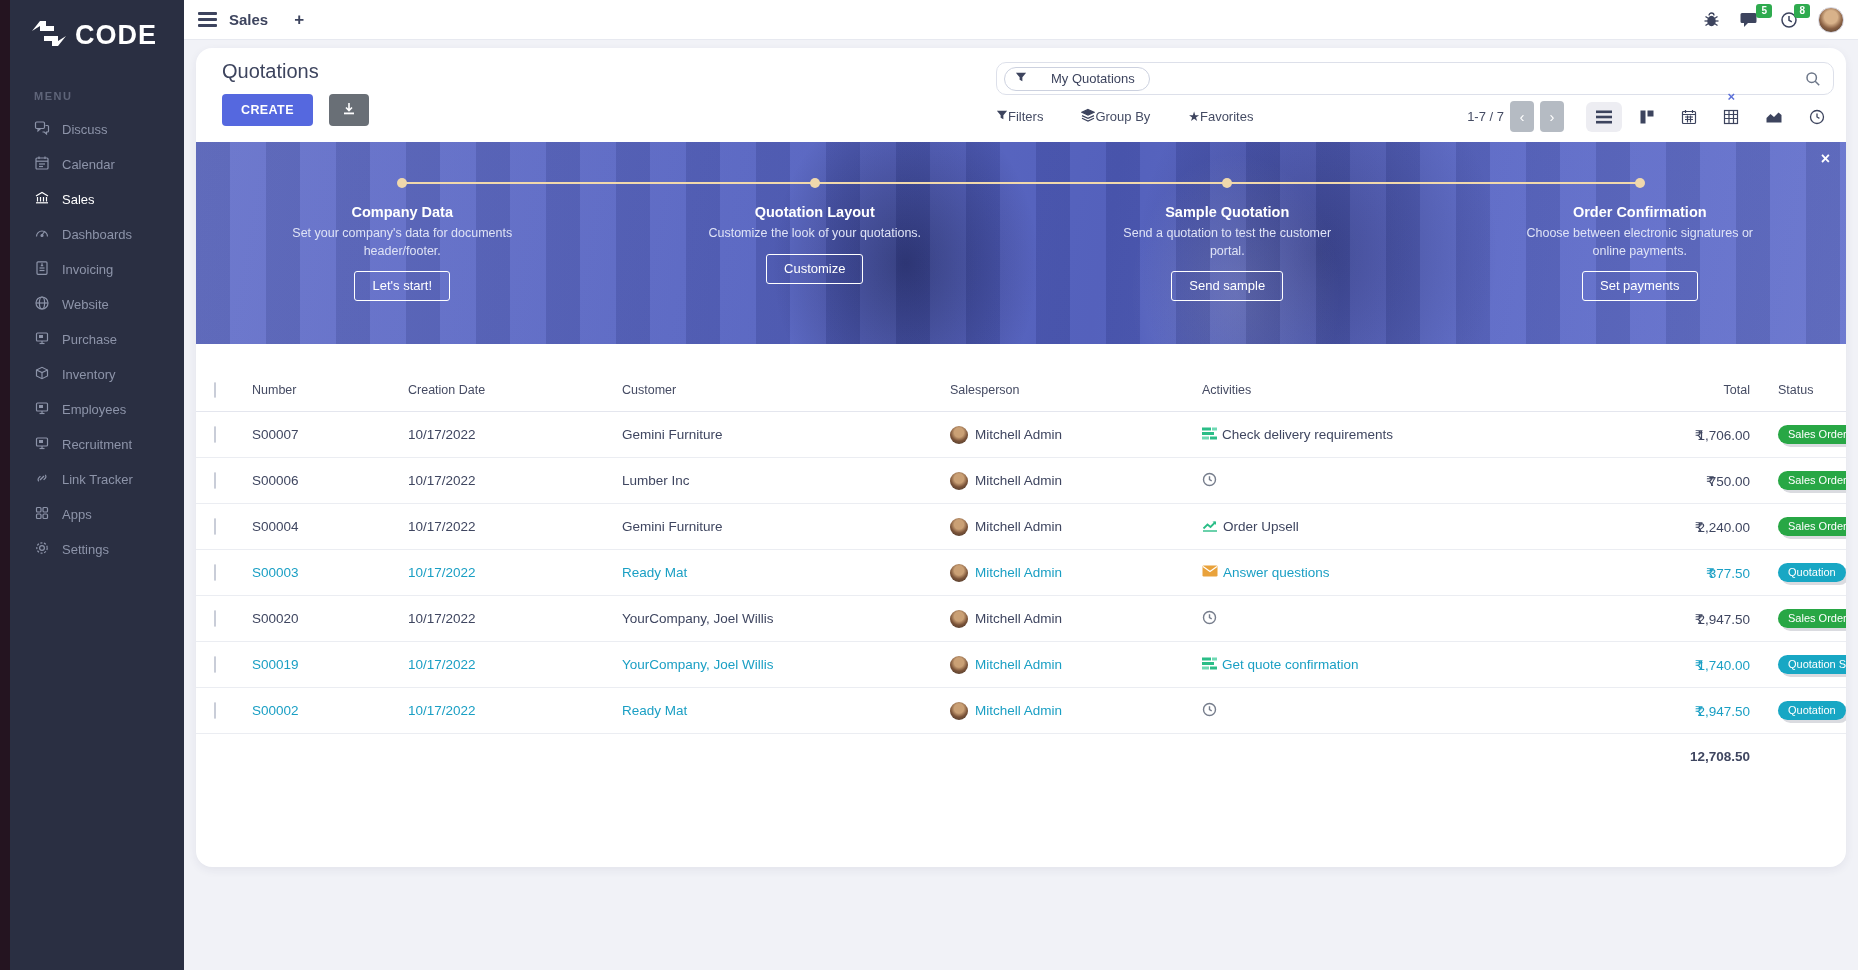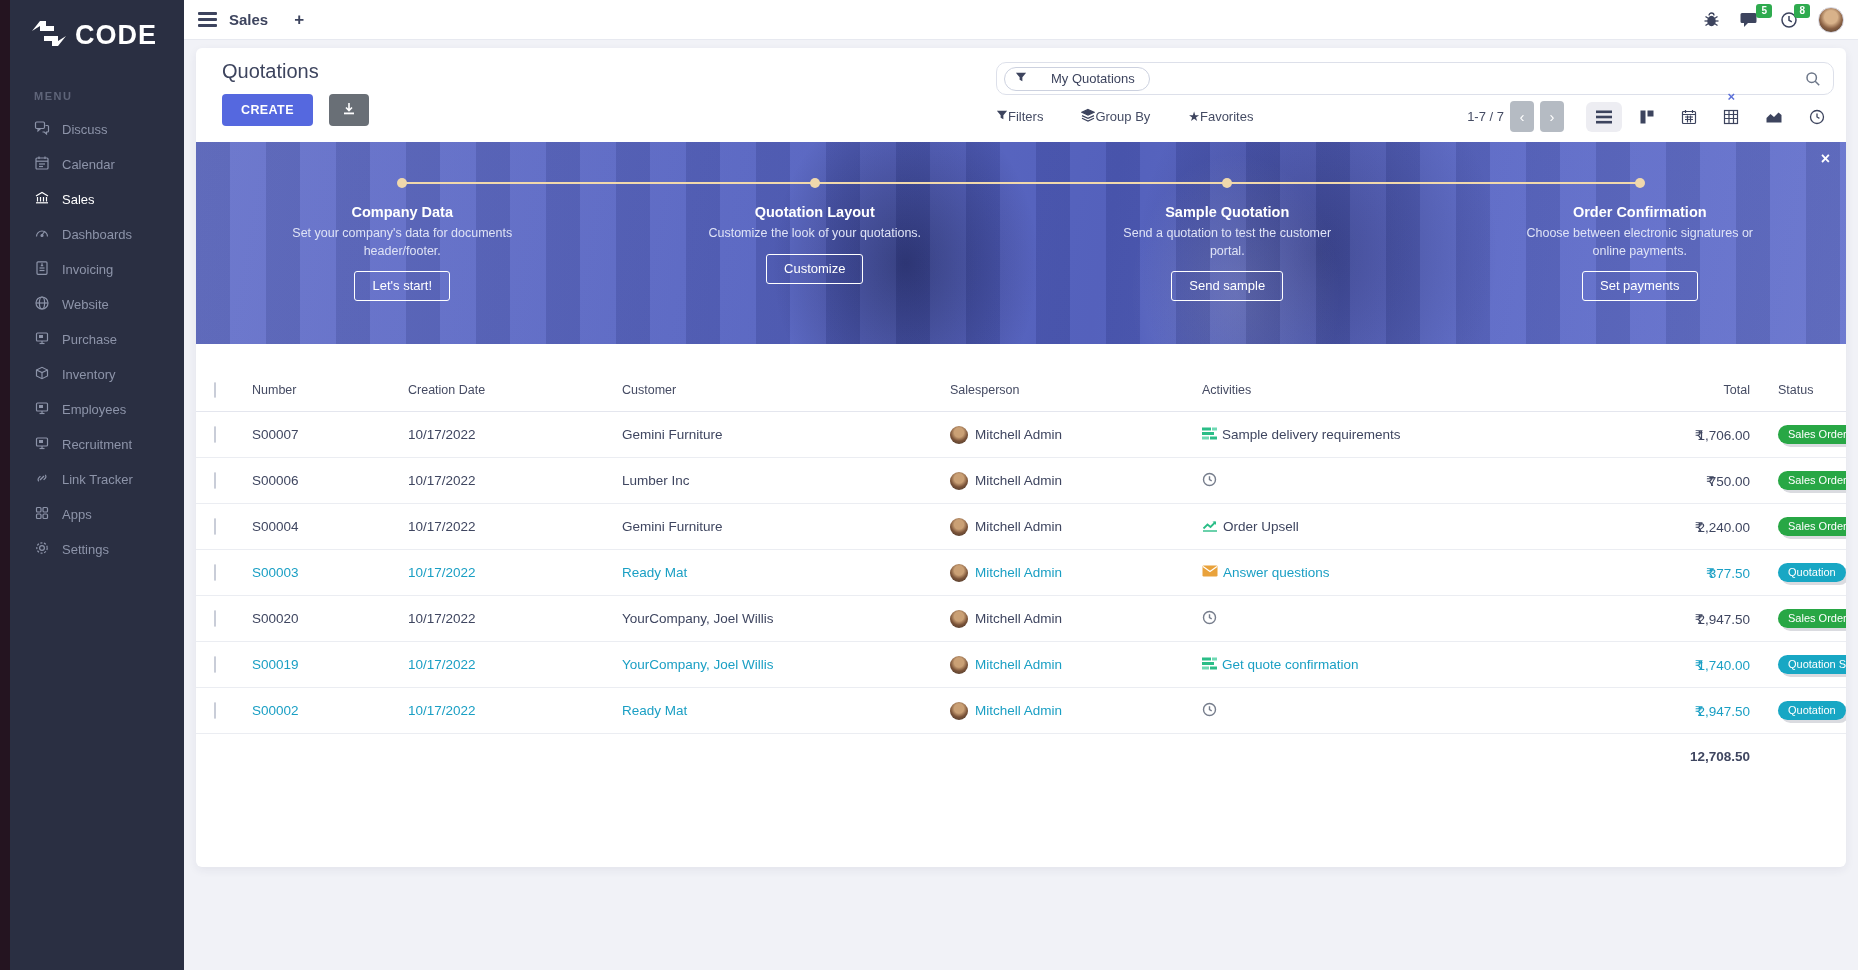--- a/index.html
+++ b/index.html
@@ -27,21 +27,21 @@
   .hamburger span { height:3px; background:#3d445e; border-radius:1px; }
   .app-name { font-size:15px; font-weight:bold; color:#3d445e; margin-left:12px; }
   .tab-plus { font-size:17px; font-weight:bold; color:#3d445e; margin-left:26px; cursor:pointer; }
   .topbar-right { margin-left:auto; display:flex; align-items:center; gap:20px; }
   .tb-ic { position:relative; cursor:pointer; display:flex; }
   .tb-badge { position:absolute; top:-7px; right:-12px; background:#2fab4f; color:#fff; font-size:10px; font-weight:bold; padding:1px 5px 2px; border-radius:3px; }
   .avatar-lg { width:26px; height:26px; border-radius:50%; background:radial-gradient(circle at 50% 38%, #d8b28a 0 34%, #8a6144 60%, #41342b 100%); border:1px solid #d8d8e2; }
 
   
   .content { padding:8px 12px 0; flex:1; }
-  .card { background:#fff; border-radius:6px; height:819px; box-shadow:0 3px 10px rgba(40,44,90,.07); overflow:hidden; position:relative; }
+  .card { background:#fff; border-radius:16px; height:819px; box-shadow:0 3px 10px rgba(40,44,90,.07); overflow:hidden; position:relative; }
 
   .card-head { display:flex; justify-content:space-between; height:94px; padding:12px 12px 0 26px; }
   .page-title { font-size:20px; color:#3d445e; }
   .head-buttons { display:flex; gap:16px; margin-top:11px; }
   .btn-create { background:#5568df; color:#fff; border:none; border-radius:4px; height:32px; padding:0 19px; font-size:12.5px; font-weight:bold; letter-spacing:.4px; cursor:pointer; font-family:inherit; }
   .btn-export { background:#696f76; border:none; border-radius:4px; height:32px; width:40px; cursor:pointer; display:flex; align-items:center; justify-content:center; }
 
   .head-right { width:838px; padding-top:2px; }
   .searchbar { height:33px; border:1px solid #dde0ea; border-radius:10px; display:flex; align-items:center; padding:0 12px 0 7px; position:relative; }
   .facet { display:flex; align-items:center; gap:24px; border:1px solid #ccd1df; border-radius:15px; padding:3px 14px 4px 10px; font-size:13px; color:#3d445e; position:relative; background:#fff; }
@@ -434,21 +434,21 @@
             </div>
           <div class="cell">
               <span class="act">
                 <span><svg width="15" height="13" viewBox="0 0 15 13">
                     <rect x="0" y="0.5" width="9" height="3" fill="#2bbd87"></rect>
                     <rect x="10" y="0.5" width="5" height="3" fill="#6fd9b4"></rect>
                     <rect x="0" y="5" width="12" height="3" fill="#2bbd87"></rect>
                     <rect x="0" y="9.5" width="7" height="3" fill="#6fd9b4"></rect>
                     <rect x="8" y="9.5" width="7" height="3" fill="#2bbd87"></rect>
                   </svg></span>
-                <span>Sample delivery requirements</span>
+                <span>Check delivery requirements</span>
               </span>
             </div>
           <div class="cell total"><span class="cur">₹</span><span>1,706.00</span></div>
           <div class="cell status"><span class="badge green">Sales Order</span></div>
         </div>
 
         <div class="trow body">
           <div class="cell chk"><span class="checkbox"></span></div>
           <div class="cell">S00006</div>
           <div class="cell">10/17/2022</div>

